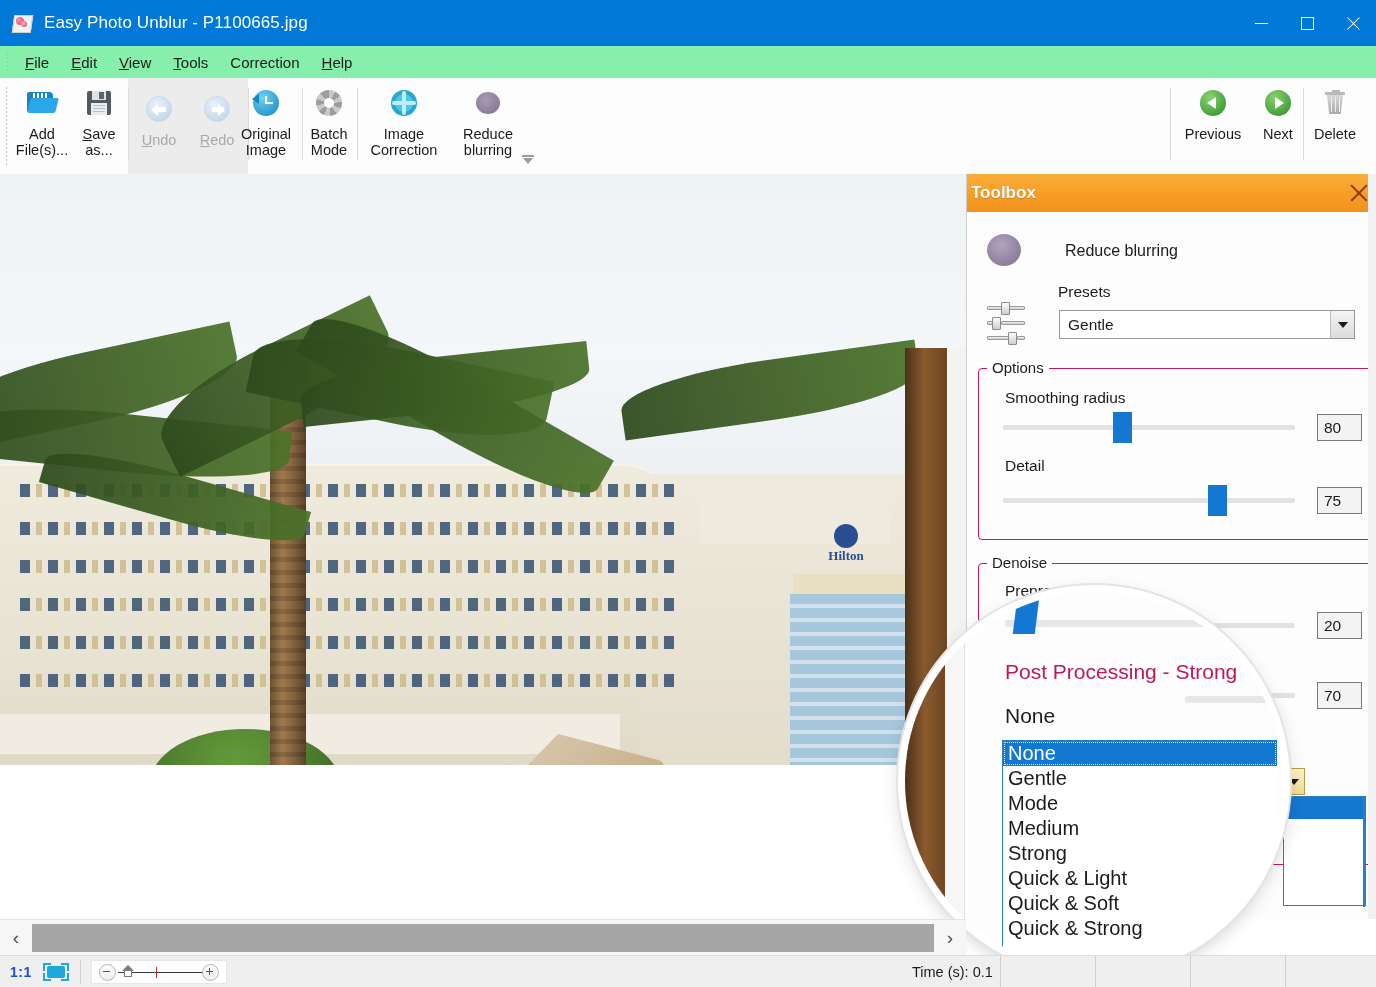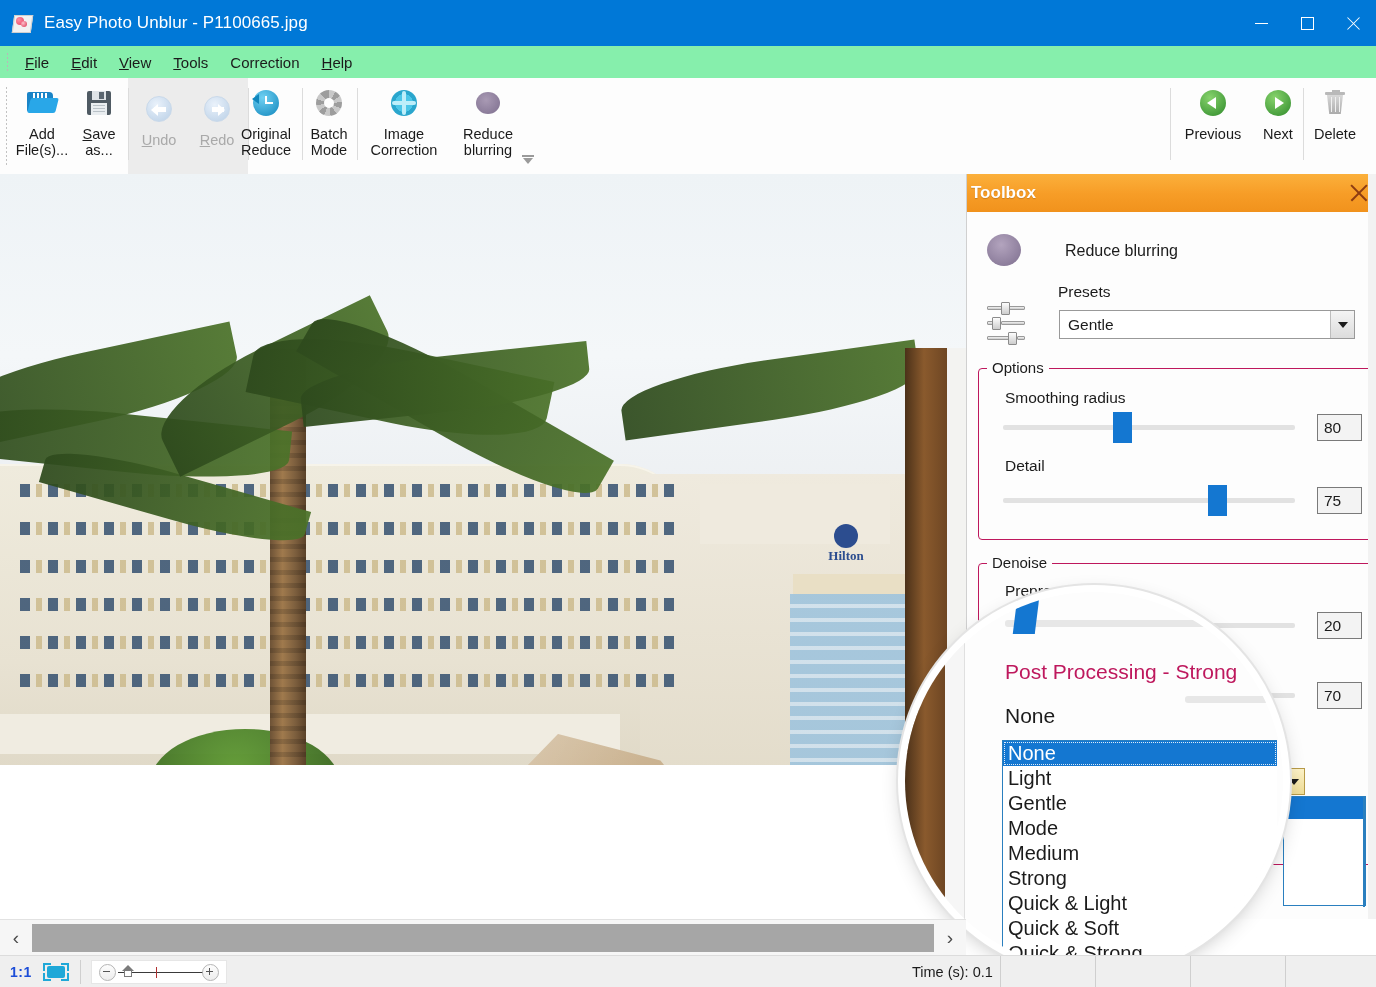--- a/index.html
+++ b/index.html
@@ -439,21 +439,21 @@
   <div class="tb-group" style="left:230px;">
     <div class="tbtn" style="width:72px">
       <div class="ico">
         <div class="ic-clock">
             <div class="arr"></div>
             <div class="hand1"></div>
             <div class="hand2"></div>
           </div>
       </div>
       <div class="lbl" style="white-space: pre-line;">Original
-Reduce</div>
+Image</div>
     </div>
   </div>
   <div class="tb-sep" style="left:302px;"></div>
 
   <div class="tb-group" style="left:303px;">
     <div class="tbtn" style="width:52px">
       <div class="ico">
         <div class="ic-gear">
             <div class="outer"></div>
             <div class="inner"></div>
@@ -662,21 +662,20 @@
     <div class="lens-thumb" style="left:110px;top:6px;"></div>
 
     <div class="pp-title">Post Processing - Strong</div>
 
     <div class="lens-trk" style="left:280px;top:104px;width:98px;"></div>
 
     <div class="pp-cur">None</div>
 
     <div class="pp-box">
       <div class="pp-item sel">None</div>
-      <div class="pp-item">Light</div>
       <div class="pp-item">Gentle</div>
       <div class="pp-item">Mode</div>
       <div class="pp-item">Medium</div>
       <div class="pp-item">Strong</div>
       <div class="pp-item">Quick &amp; Light</div>
       <div class="pp-item">Quick &amp; Soft</div>
       <div class="pp-item">Quick &amp; Strong</div>
     </div>
   </div>
 </div>

